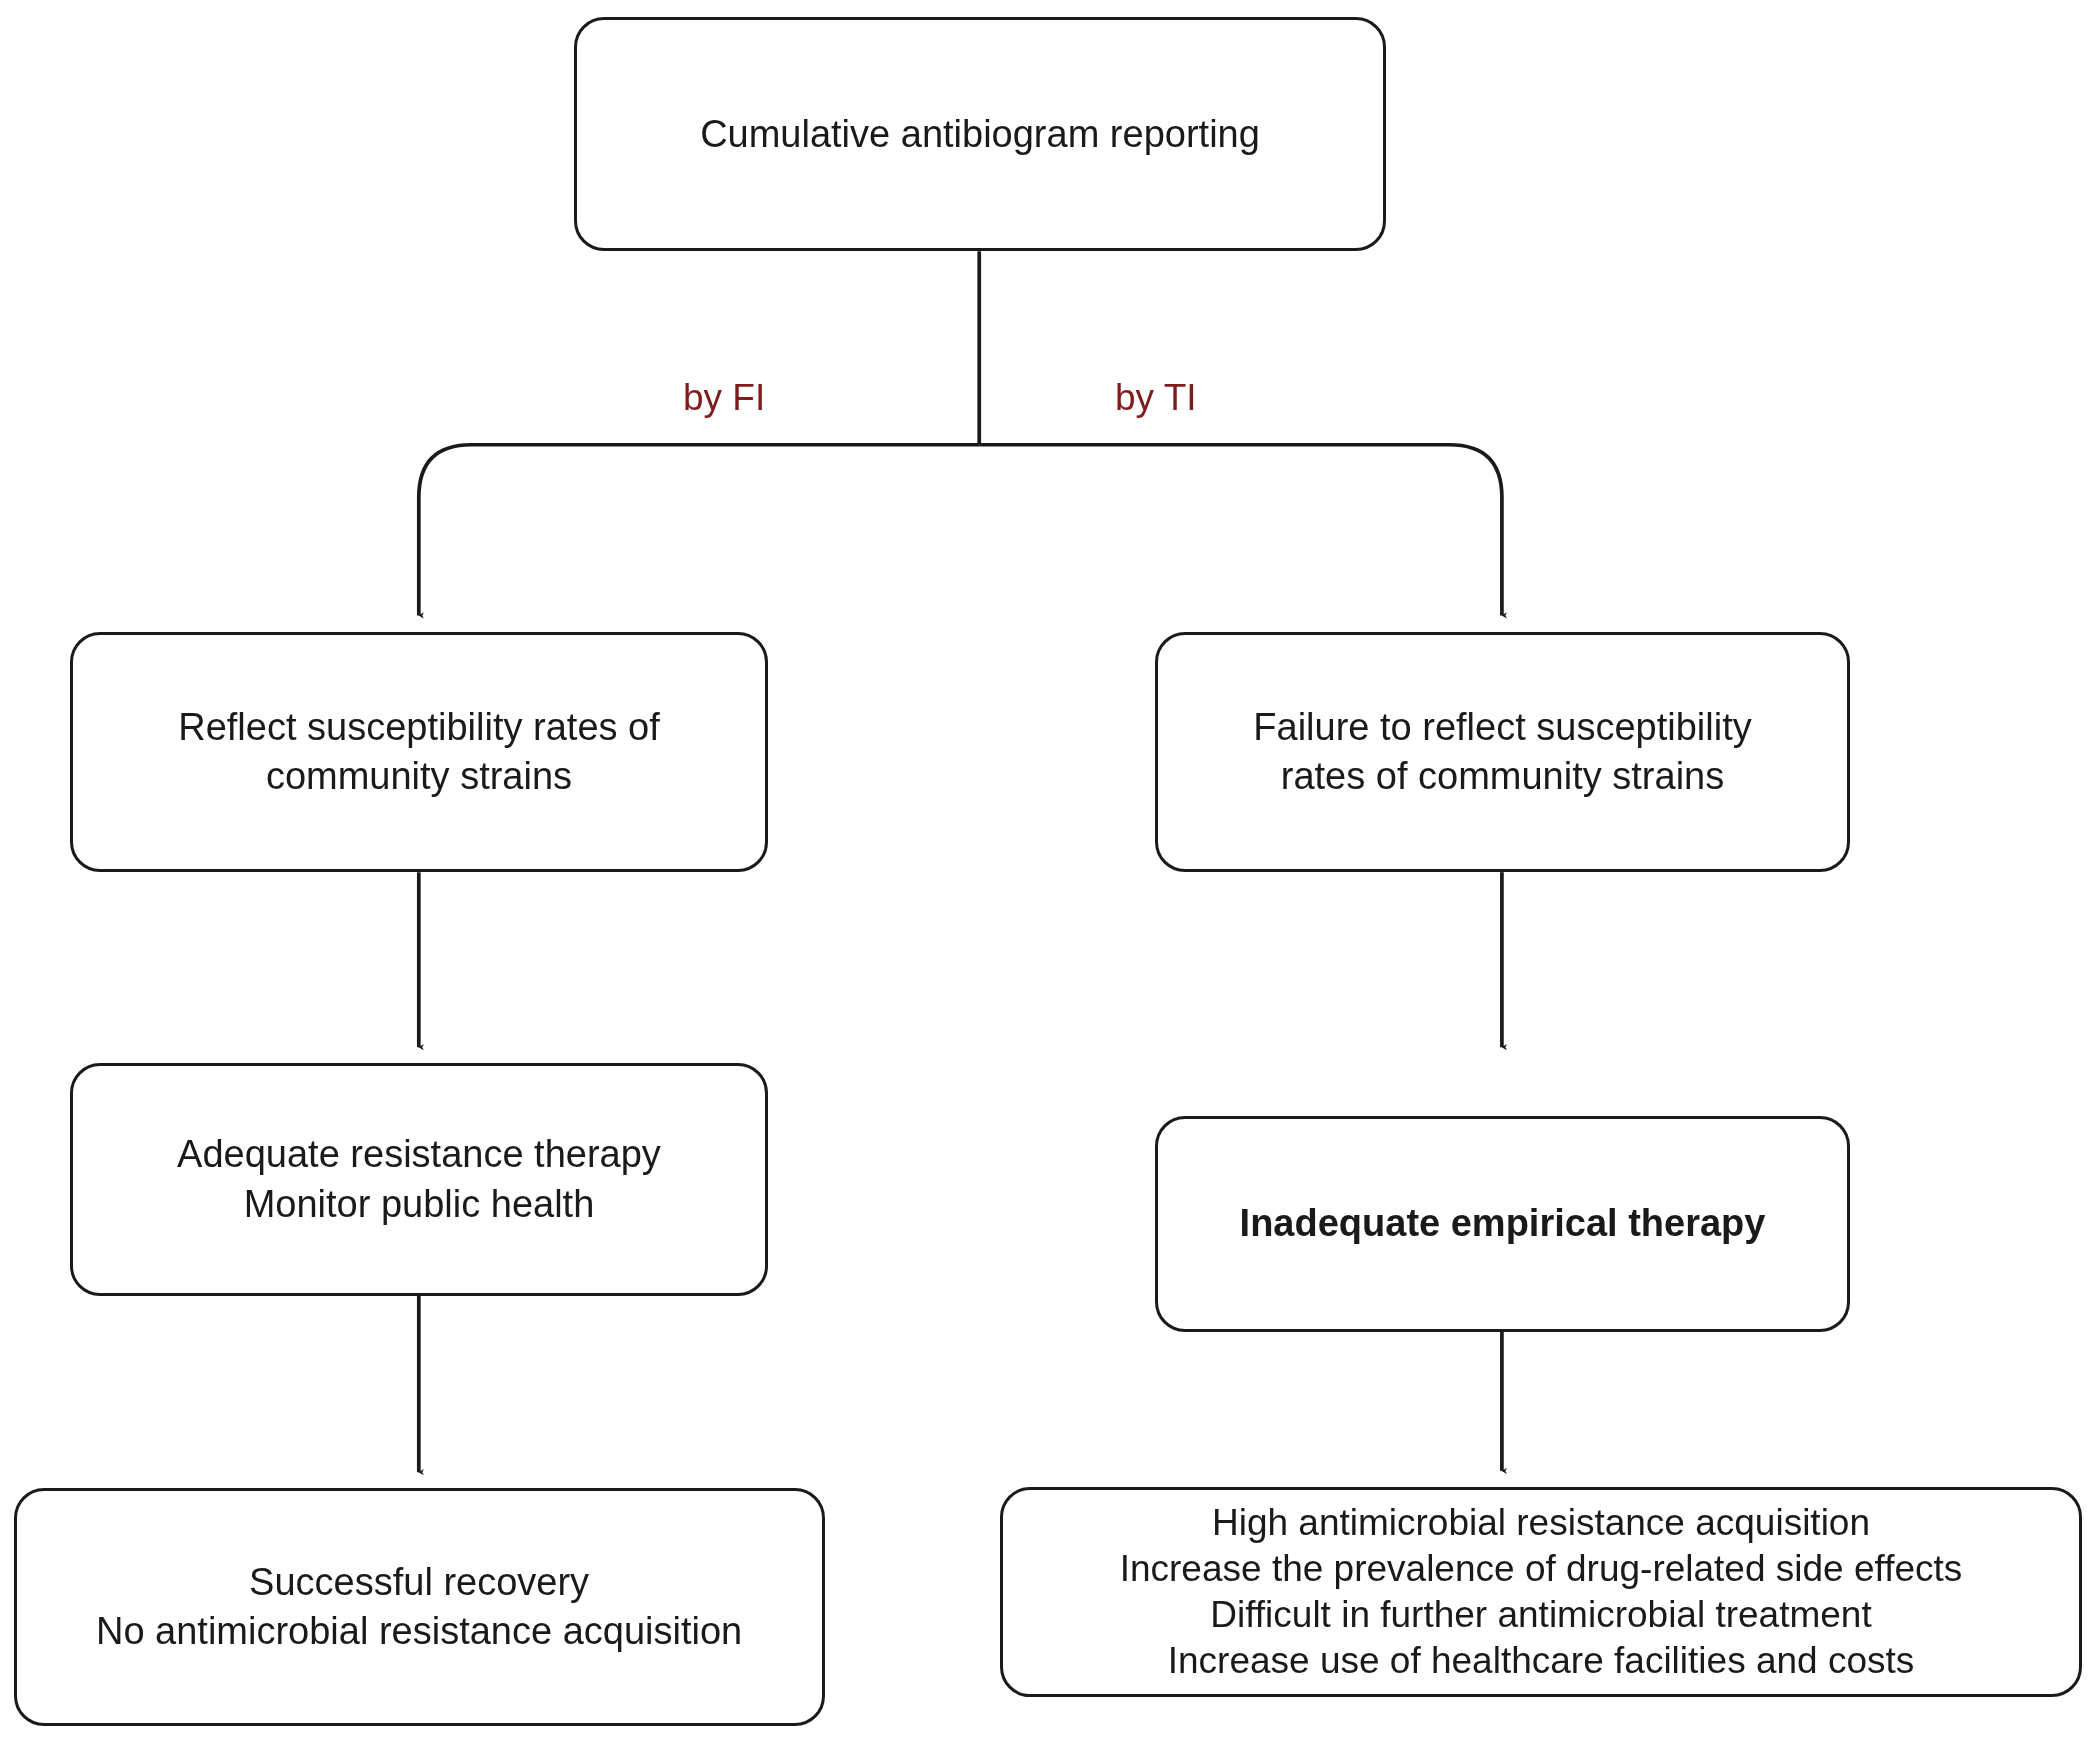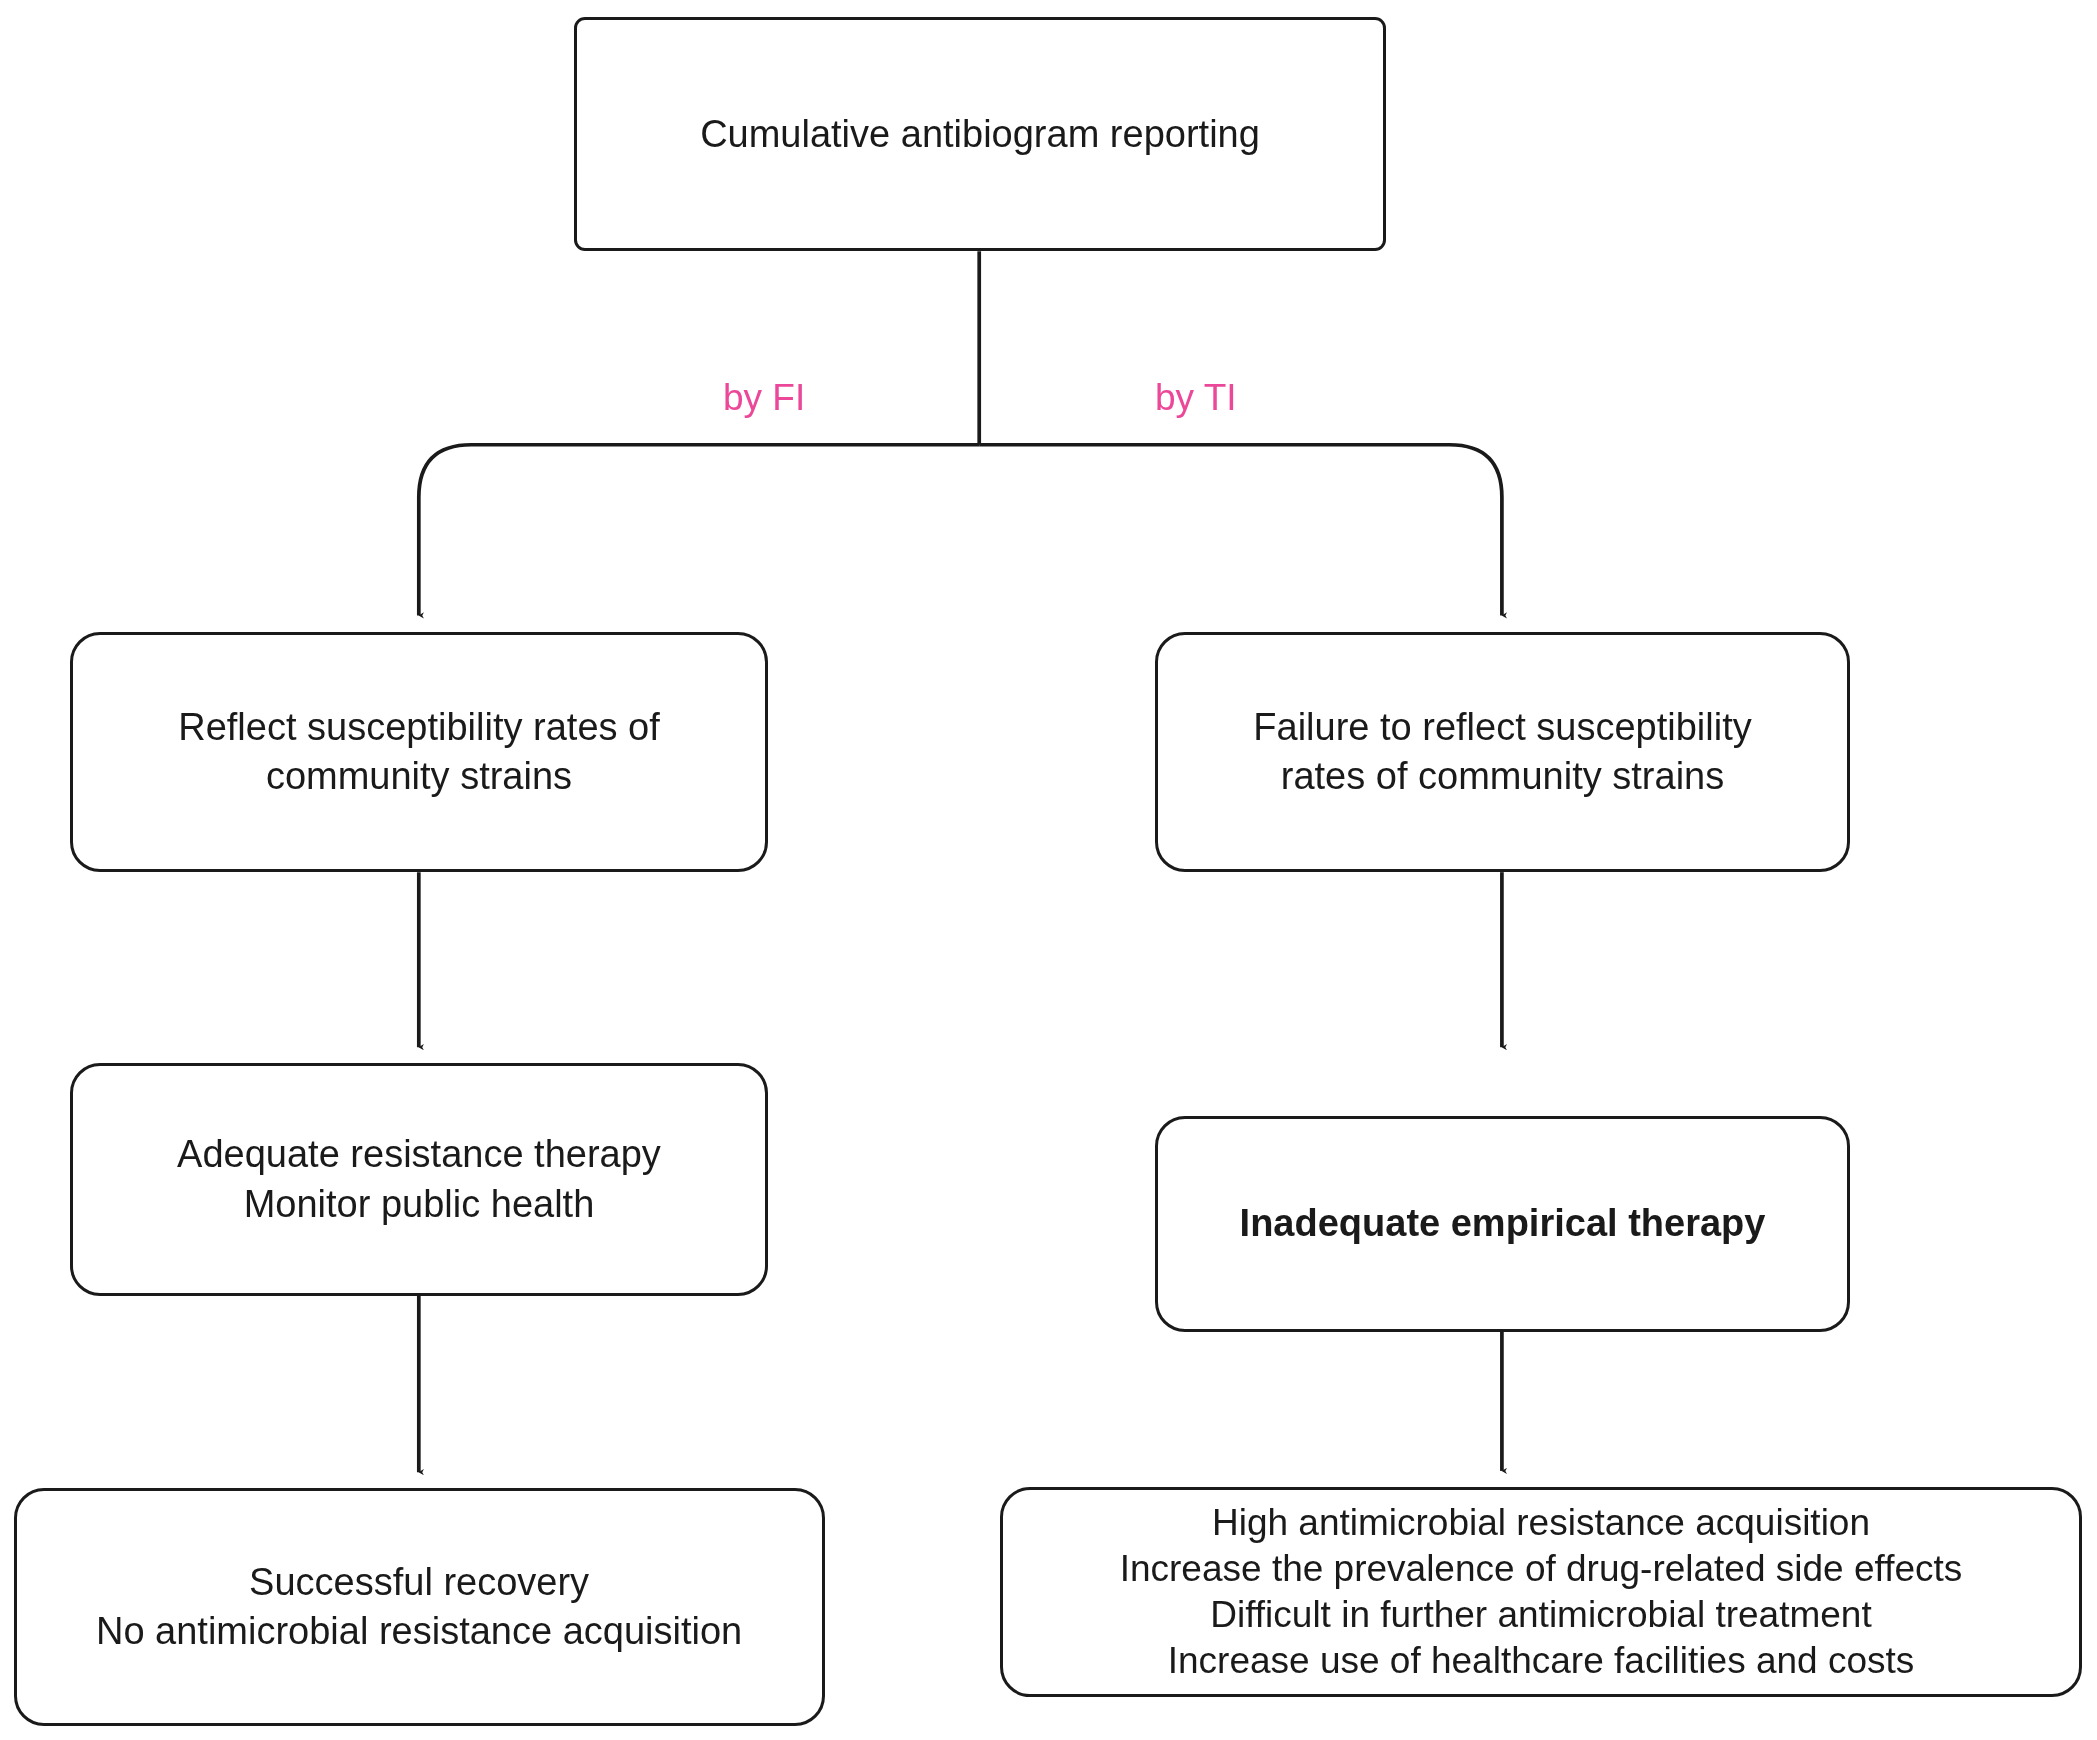--- a/index.html
+++ b/index.html
@@ -35,23 +35,22 @@
     position: absolute;
     left: 0;
     top: 0;
     width: 2097px;
     height: 1740px;
     pointer-events: none;
   }
   .edge-label {
     position: absolute;
     font-size: 37px;
-    color: #ec4899;
+    color: #7f1d1d;
     white-space: nowrap;
-    margin-left: 40px;
   }
 </style>
 </head>
 <body>
 
 <div id="stage">
 
   <svg class="edge-layer" viewBox="0 0 3390 2813" width="2097" height="1740" xmlns="http://www.w3.org/2000/svg">
     <defs>
       <marker id="arrowhead" markerWidth="10" markerHeight="9" refX="5" refY="8.2" orient="auto" markerUnits="userSpaceOnUse">
@@ -65,21 +64,21 @@
 
     <path d="M 1583 719 L 2343 719 Q 2428 719 2428 804 L 2428 995" stroke="#1a1a1a" stroke-width="6" fill="none" marker-end="url(#arrowhead)"></path>
 
     <path d="M 677 1410 L 677 1693" stroke="#1a1a1a" stroke-width="6" fill="none" marker-end="url(#arrowhead)"></path>
     <path d="M 677 2095 L 677 2380" stroke="#1a1a1a" stroke-width="6" fill="none" marker-end="url(#arrowhead)"></path>
 
     <path d="M 2428 1410 L 2428 1693" stroke="#1a1a1a" stroke-width="6" fill="none" marker-end="url(#arrowhead)"></path>
     <path d="M 2428 2095 L 2428 2378" stroke="#1a1a1a" stroke-width="6" fill="none" marker-end="url(#arrowhead)"></path>
   </svg>
 
-  <div class="node" style="left:574px; top:17.3px; width:812px; height:234px;border-radius:11px;">
+  <div class="node" style="left:574px; top:17.3px; width:812px; height:234px;">
     <span>Cumulative antibiogram reporting</span>
   </div>
 
   <div class="edge-label" style="left:683px; top:377px;">by FI</div>
   <div class="edge-label" style="left:1115px; top:377px;">by TI</div>
 
   <div class="node" style="left:70px; top:632px; width:698px; height:240px;align-items:center;">
     <span>Reflect susceptibility rates of
 community strains</span>
   </div>

